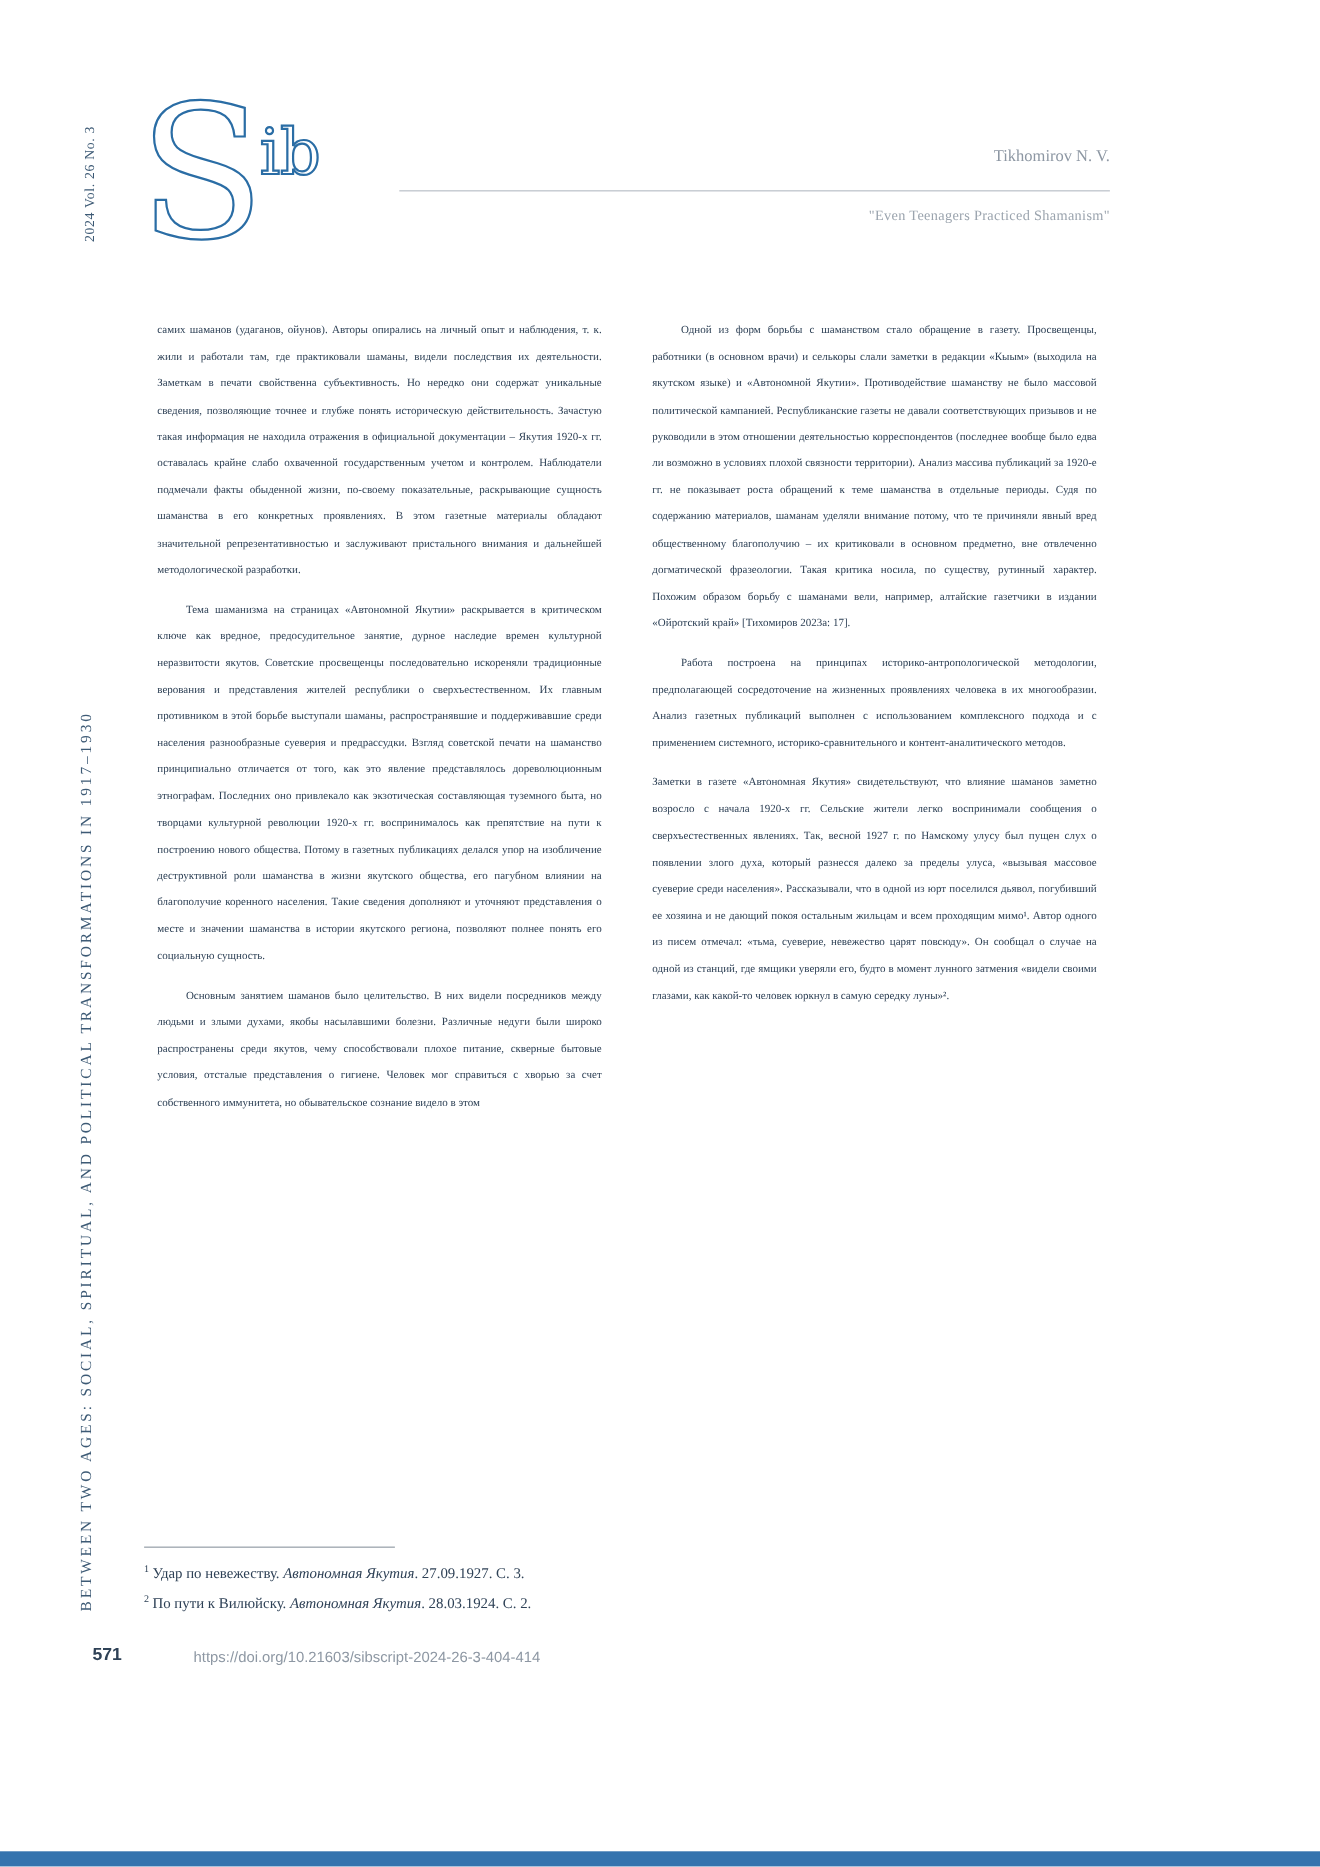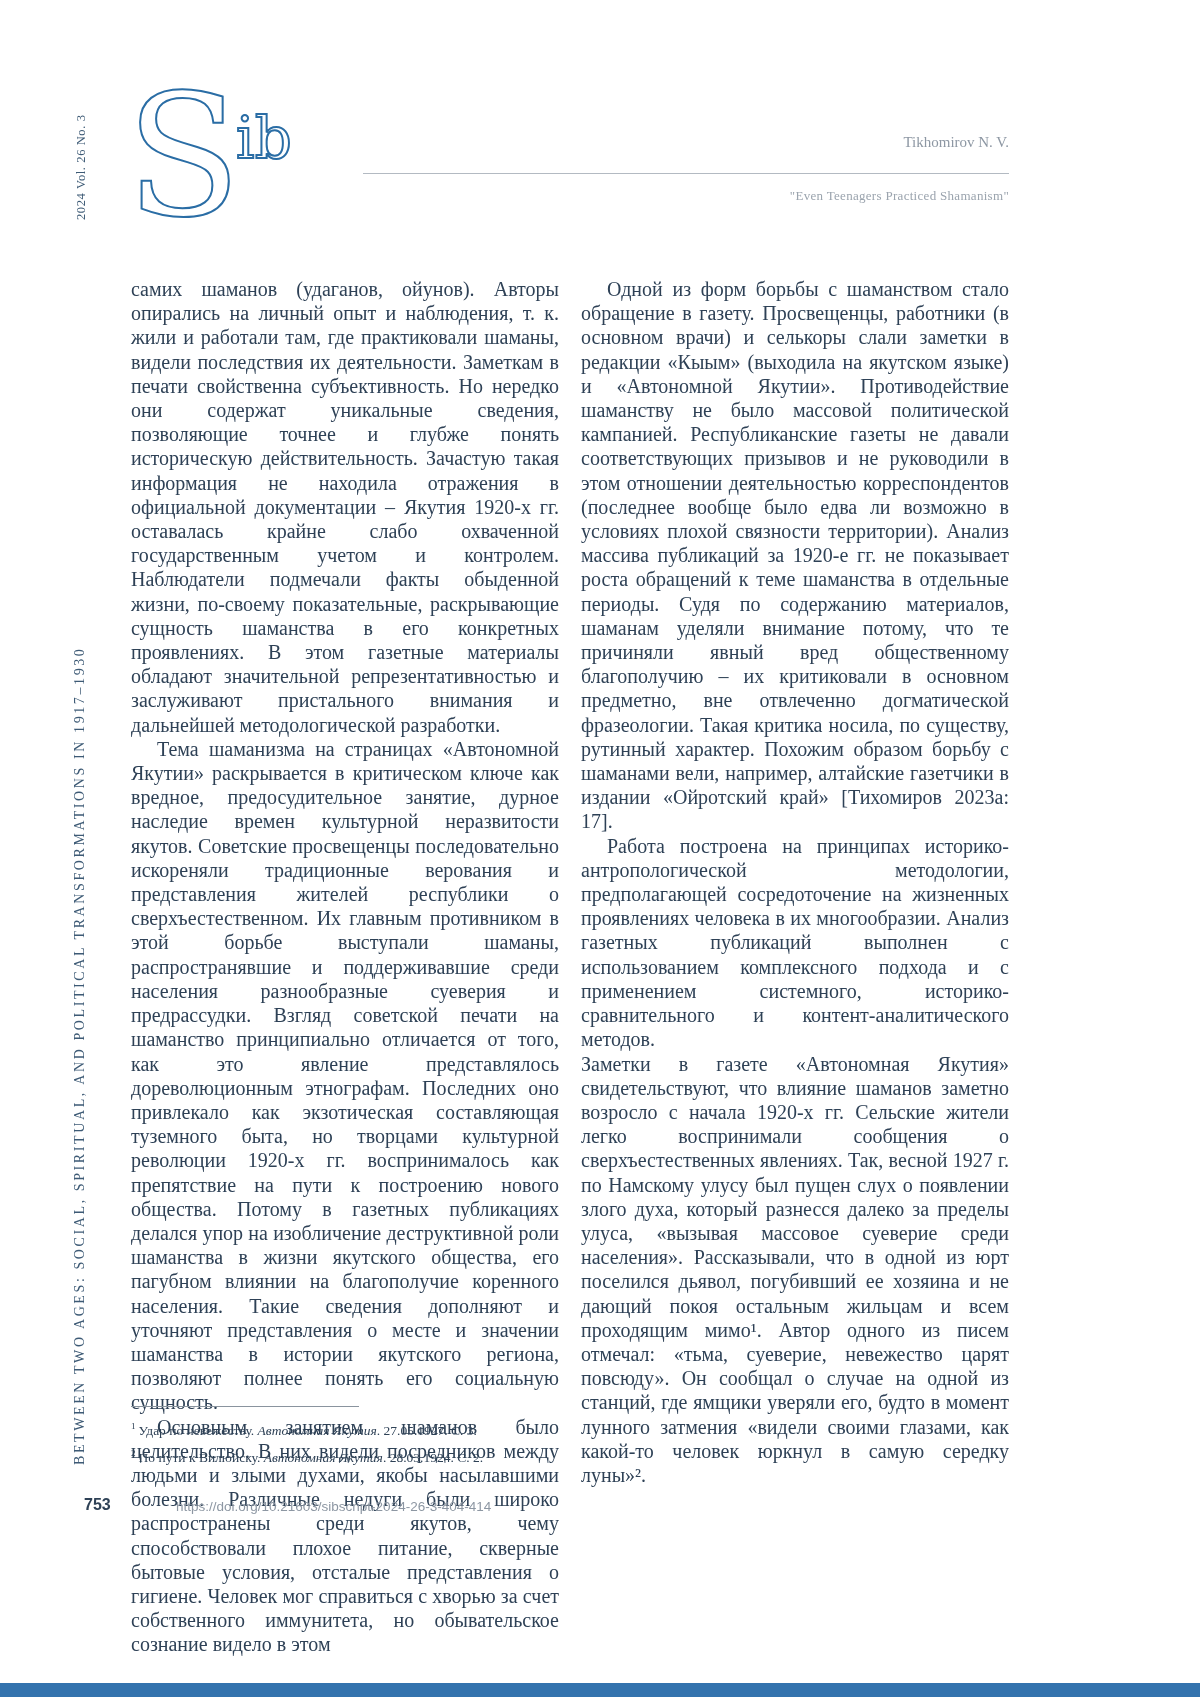--- a/index.html
+++ b/index.html
@@ -60,22 +60,22 @@
     position: absolute; right: 191px; top: 188px;
     font-size: 13px; color: #9ba4ae;
     text-align: right; letter-spacing: 0.3px;
   }
 
   
   .col { position: absolute; top: 277px; width: 428px; }
   .col-left { left: 131px; }
   .col-right { left: 581px; }
   .body-para {
-    margin: 0;
-    font-size: 20px;
+    margin: 12px;
+    font-size: 10px;
     line-height: 24.2px;
     text-align: justify;
     hyphens: auto;
     -webkit-hyphens: auto;
   }
   .indent { text-indent: 26px; }
   .results-heading {
     margin: 13px 0 8px 0;
     font-family: "Liberation Sans", "DejaVu Sans", sans-serif;
     font-size: 20px;
@@ -137,21 +137,21 @@
   </div>
 
   <div class="col col-right">
     <p class="body-para indent">Одной из форм борьбы с шаманством стало обращение в газету. Просвещенцы, работники (в основном врачи) и селькоры слали заметки в редакции «Кыым» (выходила на якутском языке) и «Автономной Якутии». Противодействие шаманству не было массовой политической кампанией. Республиканские газеты не давали соответствующих призывов и не руководили в этом отношении деятельностью корреспондентов (последнее вообще было едва ли возможно в условиях плохой связности территории). Анализ массива публикаций за 1920-е гг. не показывает роста обращений к теме шаманства в отдельные периоды. Судя по содержанию материалов, шаманам уделяли внимание потому, что те причиняли явный вред общественному благополучию – их критиковали в основном предметно, вне отвлеченно догматической фразеологии. Такая критика носила, по существу, рутинный характер. Похожим образом борьбу с шаманами вели, например, алтайские газетчики в издании «Ойротский край» [Тихомиров 2023a: 17].</p>
     <p class="body-para indent">Работа построена на принципах историко-антропологической методологии, предполагающей сосредоточение на жизненных проявлениях человека в их многообразии. Анализ газетных публикаций выполнен с использованием комплексного подхода и с применением системного, историко-сравнительного и контент-аналитического методов.</p>
     <p class="body-para">Заметки в газете «Автономная Якутия» свидетельствуют, что влияние шаманов заметно возросло с начала 1920-х гг. Сельские жители легко воспринимали сообщения о сверхъестественных явлениях. Так, весной 1927 г. по Намскому улусу был пущен слух о появлении злого духа, который разнесся далеко за пределы улуса, «вызывая массовое суеверие среди населения». Рассказывали, что в одной из юрт поселился дьявол, погубивший ее хозяина и не дающий покоя остальным жильцам и всем проходящим мимо¹. Автор одного из писем отмечал: «тьма, суеверие, невежество царят повсюду». Он сообщал о случае на одной из станций, где ямщики уверяли его, будто в момент лунного затмения «видели своими глазами, как какой-то человек юркнул в самую середку луны»².</p>
   </div>
 
   <div class="footnote-rule"></div>
   <div class="footnotes">
-    <div class="footnote"><sup>1</sup><span>Удар по невежеству. </span><i>Автономная Якутия</i><span>. 27.05.1927. С. 3.</span></div>
+    <div class="footnote"><sup>1</sup><span>Удар по невежеству. </span><i>Автономная Якутия</i><span>. 27.09.1927. С. 3.</span></div>
     <div class="footnote"><sup>2</sup><span>По пути к Вилюйску. </span><i>Автономная Якутия</i><span>. 28.03.1924. С. 2.</span></div>
   </div>
 
-  <div class="page-number">753</div>
+  <div class="page-number">571</div>
   <a class="doi">https://doi.org/10.21603/sibscript-2024-26-3-404-414</a>
 
   <div class="bottom-bar"></div>
 </div>
 
 </body></html>

